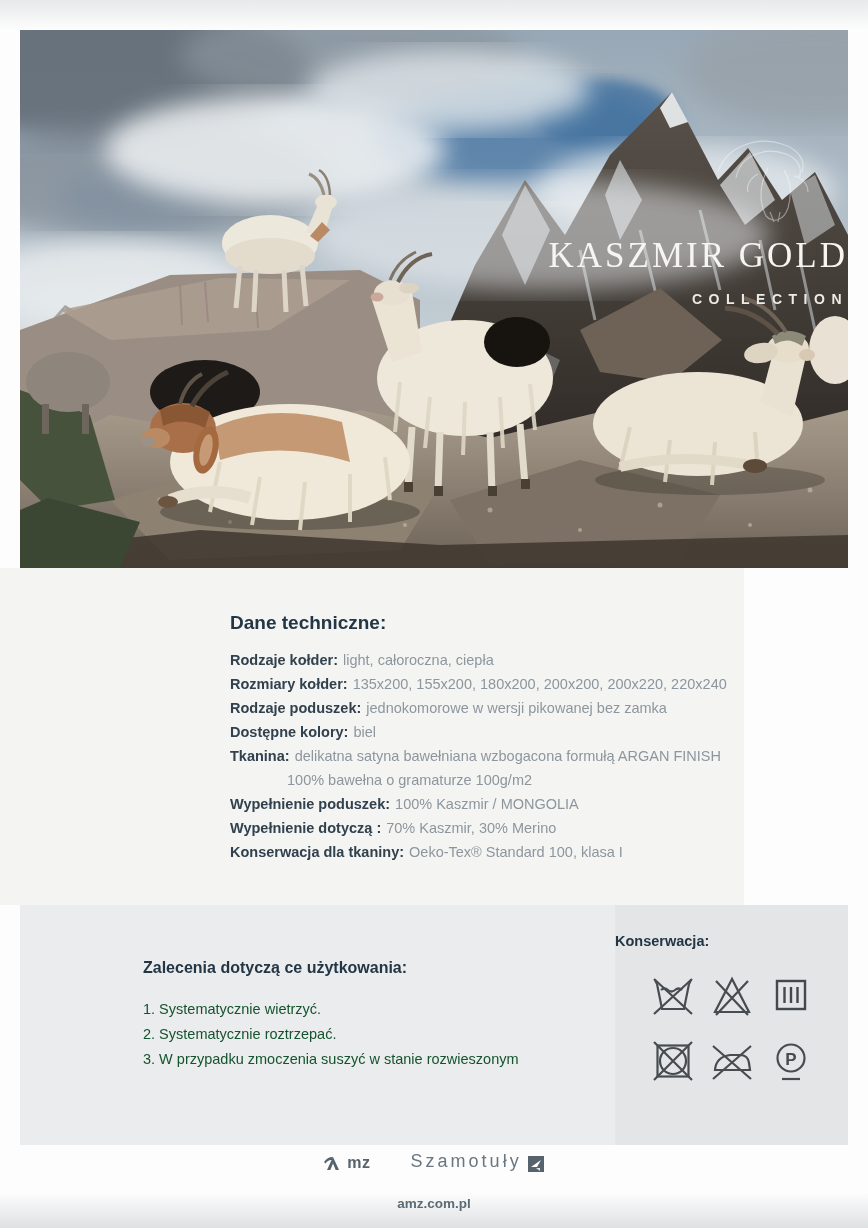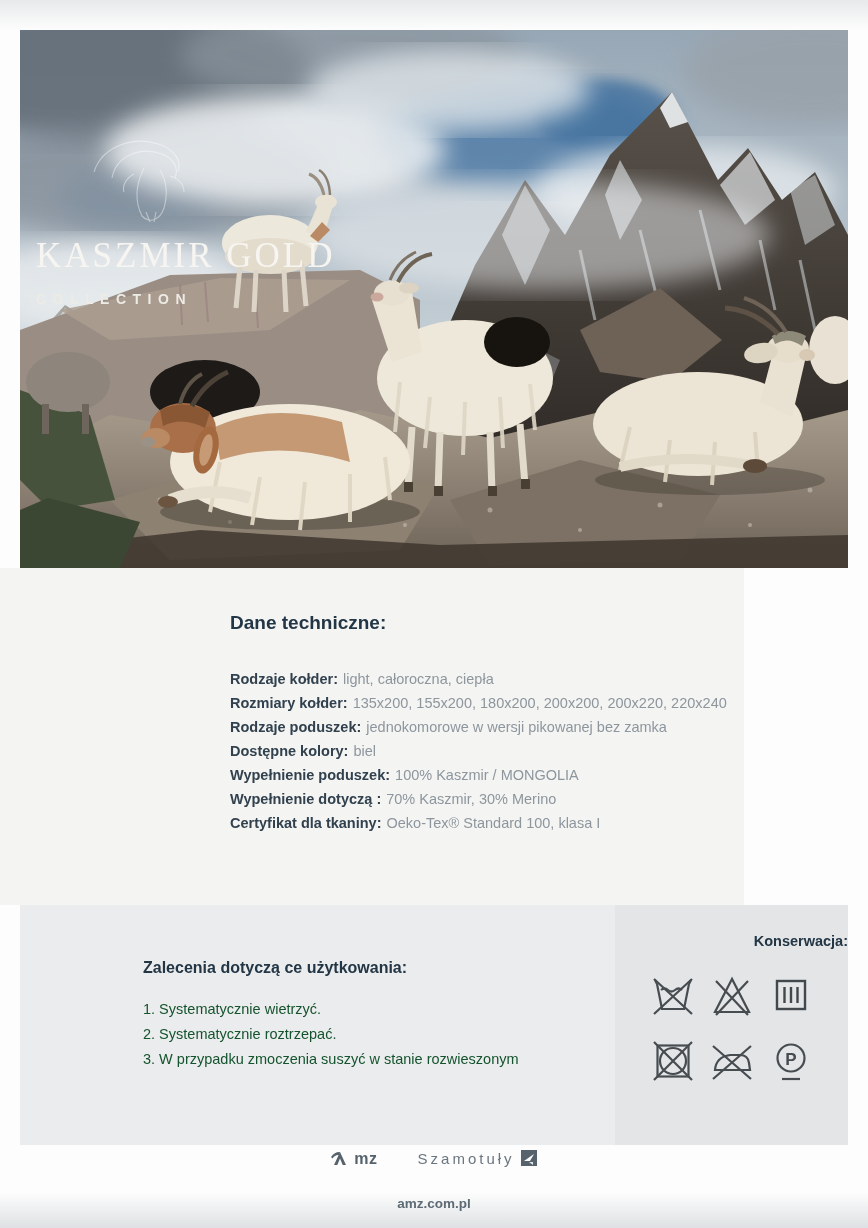--- a/index.html
+++ b/index.html
@@ -3,50 +3,50 @@
 <meta charset="utf-8">
 <style>
   html,body{margin:0;padding:0;background:#eef0f1;}
   .page{position:relative;width:868px;height:1228px;margin:0 auto;overflow:hidden;
         background:linear-gradient(180deg,#e7e9ea 0,#fdfdfd 30px,#fdfdfd 1192px,#dee1e3 1228px);
         font-family:"Liberation Sans",sans-serif;}
 
   
   .hero{position:absolute;left:20px;top:30px;width:828px;height:538px;overflow:hidden;background:#a9b5c0;}
   .hero .scene{position:absolute;left:0;top:0;}
-  .hero-overlay{position:absolute;left:0;right:0;top:104px;text-align:left;padding-left:16px;}
+  .hero-overlay{position:absolute;left:0;right:0;top:104px;text-align:right;padding-left:16px;}
   .goat-sketch{opacity:.5;margin-left:38px;}
   .hero-title{margin:2px 0 0;font-family:"Liberation Serif","DejaVu Serif",serif;font-weight:400;
               font-size:35px;letter-spacing:3px;color:#f7f5f1;}
   .hero-subtitle{margin-top:15px;font-size:14px;letter-spacing:6.5px;font-weight:bold;color:#edebe6;}
 
   
   .section-tech{position:absolute;left:0;top:568px;width:744px;height:337px;background:#f4f4f3;}
   .tech-heading{position:absolute;left:230px;top:44px;font-size:19px;font-weight:bold;color:#233645;}
-  .spec-list{position:absolute;left:230px;top:99px;}
+  .spec-list{position:absolute;left:230px;top:80px;}
   .spec-row{line-height:24px;font-size:14.5px;color:#8d969d;white-space:nowrap;}
   .spec-label{font-weight:bold;color:#31414e;margin-right:5px;}
   .spec-cont{padding-left:57px;line-height:24px;}
 
   
   .band{position:absolute;left:20px;top:905px;width:828px;height:240px;background:#ebeced;}
   .usage{position:absolute;left:123px;top:46px;}
   .usage-heading{font-size:16px;font-weight:bold;color:#233645;margin:8px 0 20px 0;}
   .usage-item{font-size:14.5px;color:#14532d;line-height:25px;}
 
   .care-panel{position:absolute;right:0;top:0;width:233px;height:240px;background:#e3e5e7;}
-  .care-heading{margin:28px 0 0;text-align:right;font-size:14.5px;font-weight:bold;color:#233645;}
+  .care-heading{margin:28px 0 0;text-align:left;font-size:14.5px;font-weight:bold;color:#233645;}
   .care-grid{margin:24px auto 0;width:162px;display:grid;grid-template-columns:repeat(3,44px);gap:22px 15px;}
   .care-grid svg{display:block;}
 
   
   .footer{position:absolute;left:0;top:1150px;width:868px;text-align:center;color:#5d6b75;}
-  .logo-row{display:flex;align-items:flex-start;justify-content:center;gap:6px;height:22px;}
+  .logo-row{display:flex;align-items:flex-end;justify-content:center;gap:6px;height:22px;}
   .logo-mz{font-weight:bold;font-size:16px;letter-spacing:.5px;color:#56636d;}
-  .logo-name{font-size:15px;letter-spacing:3px;color:#6a7680;margin-left:34px;}
+  .logo-name{font-size:18px;letter-spacing:3px;color:#6a7680;margin-left:34px;}
   .footer-url{margin-top:24px;font-weight:bold;font-size:13.5px;color:#5d6b75;}
 </style>
 </head>
 <body>
 
 <div class="page">
 
   <div class="hero">
     <svg class="scene" width="828" height="538" viewBox="0 0 828 538">
       <defs>
@@ -263,27 +263,31 @@
       <div class="spec-row">
         <span class="spec-label">Rozmiary kołder:</span><span class="spec-value">135x200, 155x200, 180x200, 200x200, 200x220, 220x240</span>
       </div>
       <div class="spec-row">
         <span class="spec-label">Rodzaje poduszek:</span><span class="spec-value">jednokomorowe w wersji pikowanej bez zamka</span>
       </div>
       <div class="spec-row">
         <span class="spec-label">Dostępne kolory:</span><span class="spec-value">biel</span>
       </div>
       <div class="spec-row">
+        <span class="spec-label">Tkanina:</span><span class="spec-value">delikatna satyna bawełniana wzbogacona formułą ARGAN FINISH</span>
+        <div class="spec-cont">100% bawełna o gramaturze 100g/m2</div>
+      </div>
+      <div class="spec-row">
         <span class="spec-label">Wypełnienie poduszek:</span><span class="spec-value">100% Kaszmir / MONGOLIA</span>
       </div>
       <div class="spec-row">
         <span class="spec-label">Wypełnienie dotyczą :</span><span class="spec-value">70% Kaszmir, 30% Merino</span>
       </div>
       <div class="spec-row">
-        <span class="spec-label">Certyfikat dla tkaniny:</span><span class="spec-value">Oeko-Tex® Standard 100, klasa I</span>
+        <span class="spec-label">Konserwacja dla tkaniny:</span><span class="spec-value">Oeko-Tex® Standard 100, klasa I</span>
       </div>
     </div>
   </div>
 
   <div class="band">
     <div class="usage">
       <div class="usage-heading">Zalecenia dotyczą ce użytkowania:</div>
       <div class="usage-item">1. Systematycznie wietrzyć.</div>
       <div class="usage-item">2. Systematycznie roztrzepać.</div>
       <div class="usage-item">3. W przypadku zmoczenia suszyć w stanie rozwieszonym</div>

